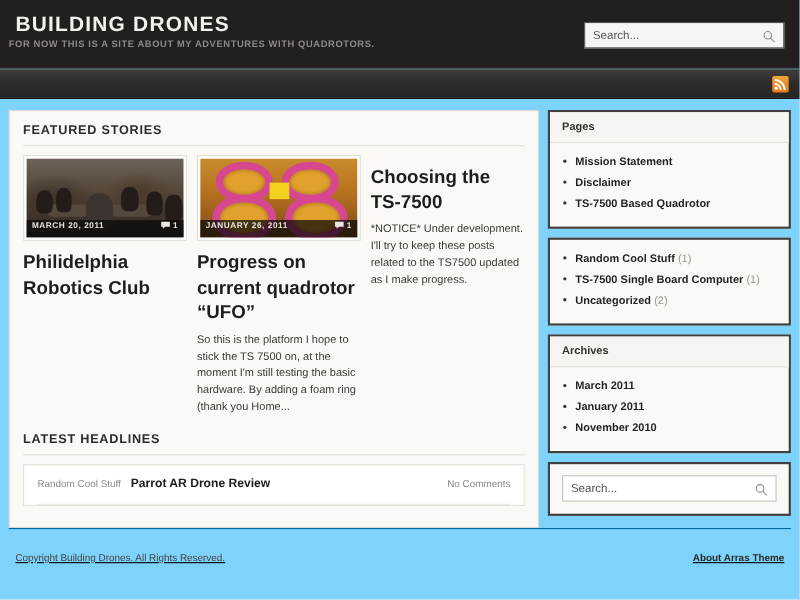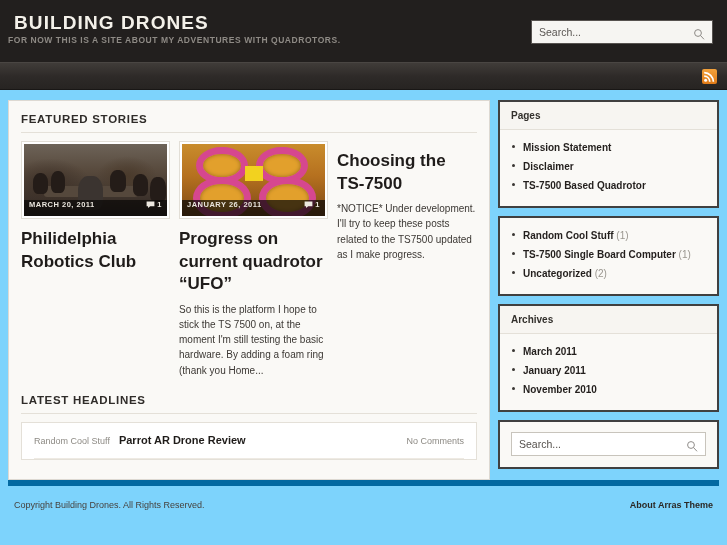--- a/index.html
+++ b/index.html
@@ -215,24 +215,25 @@
   }
   .sb-search input {
     border: 0; outline: 0; background: transparent; flex: 1; padding: 0;
     font-family: "Liberation Sans", sans-serif; font-size: 10.5px; color: #4c4844;
   }
   .sb-search input::placeholder { color: #55514d; }
 
   
   .footer-wrap { padding: 0 8px; }
   .footer {
-    border-top: 6px solid #0369a1;
-    display: flex; align-items: flex-start;
+    border-top: 1px solid #0369a1;
+    display: flex; align-items: flex-end;
     padding: 14px 6px 14px 6px;
     height: 46px;
+    text-decoration: underline;
   }
   .copyright { font-size: 9px; color: #46423e; flex: 1; }
   .theme-link { font-size: 9px; font-weight: bold; color: #2b2825; }
 </style>
 </head>
 <body>
 
 <div class="page">
 
   <div class="header">

